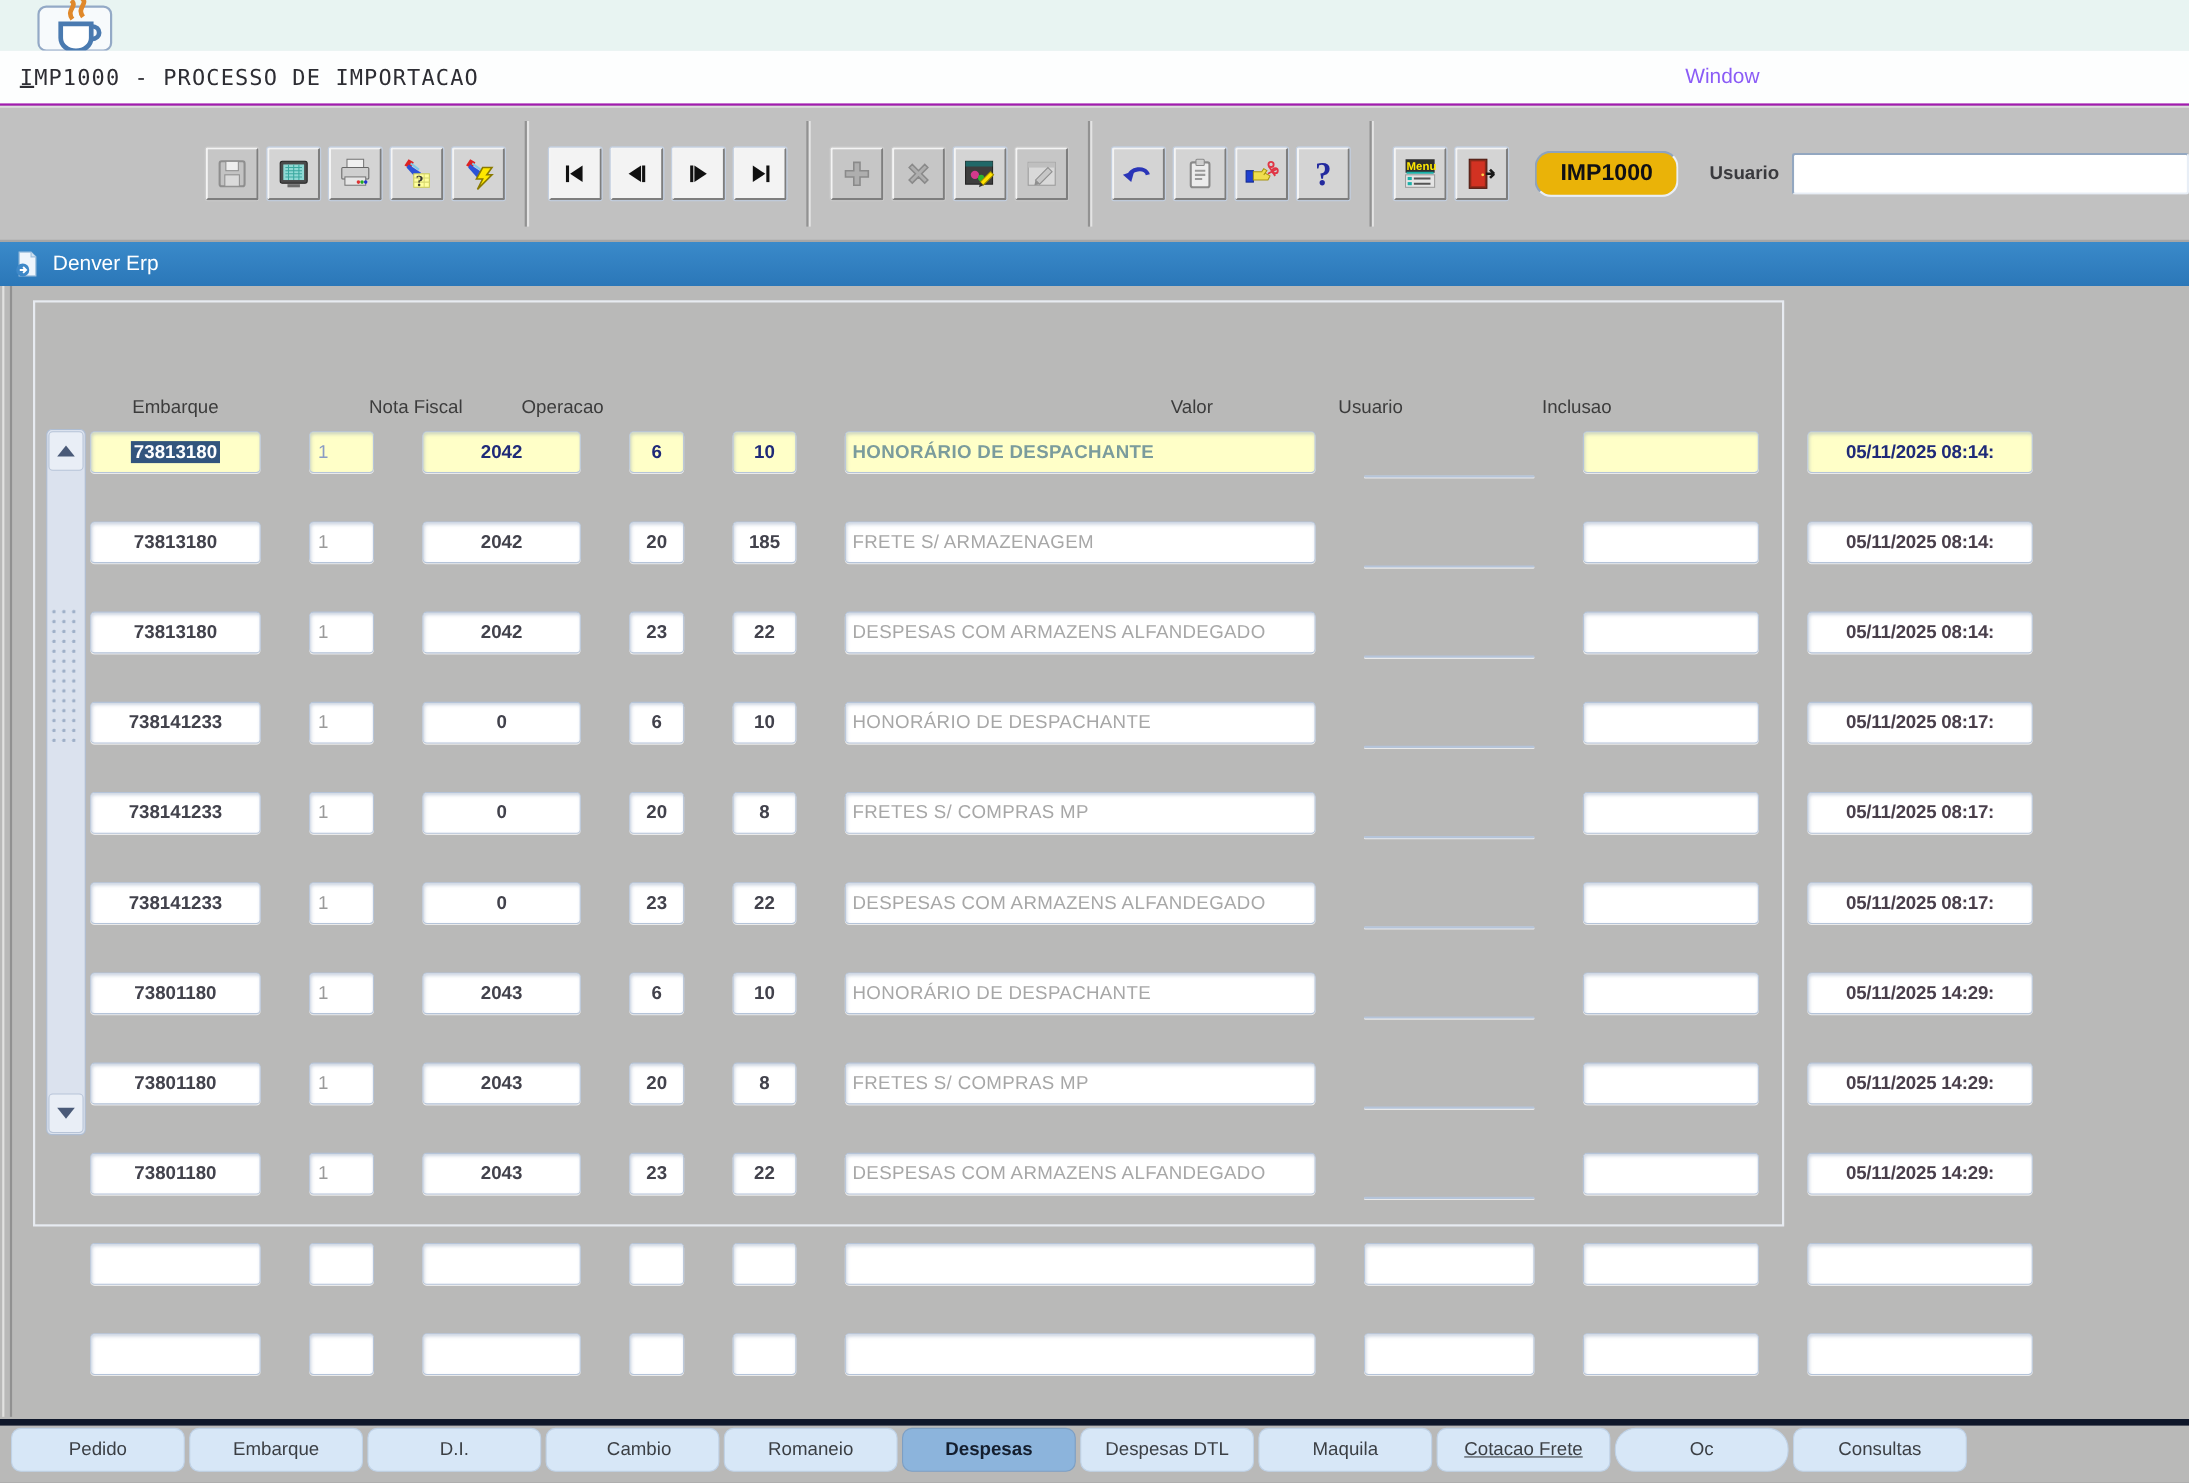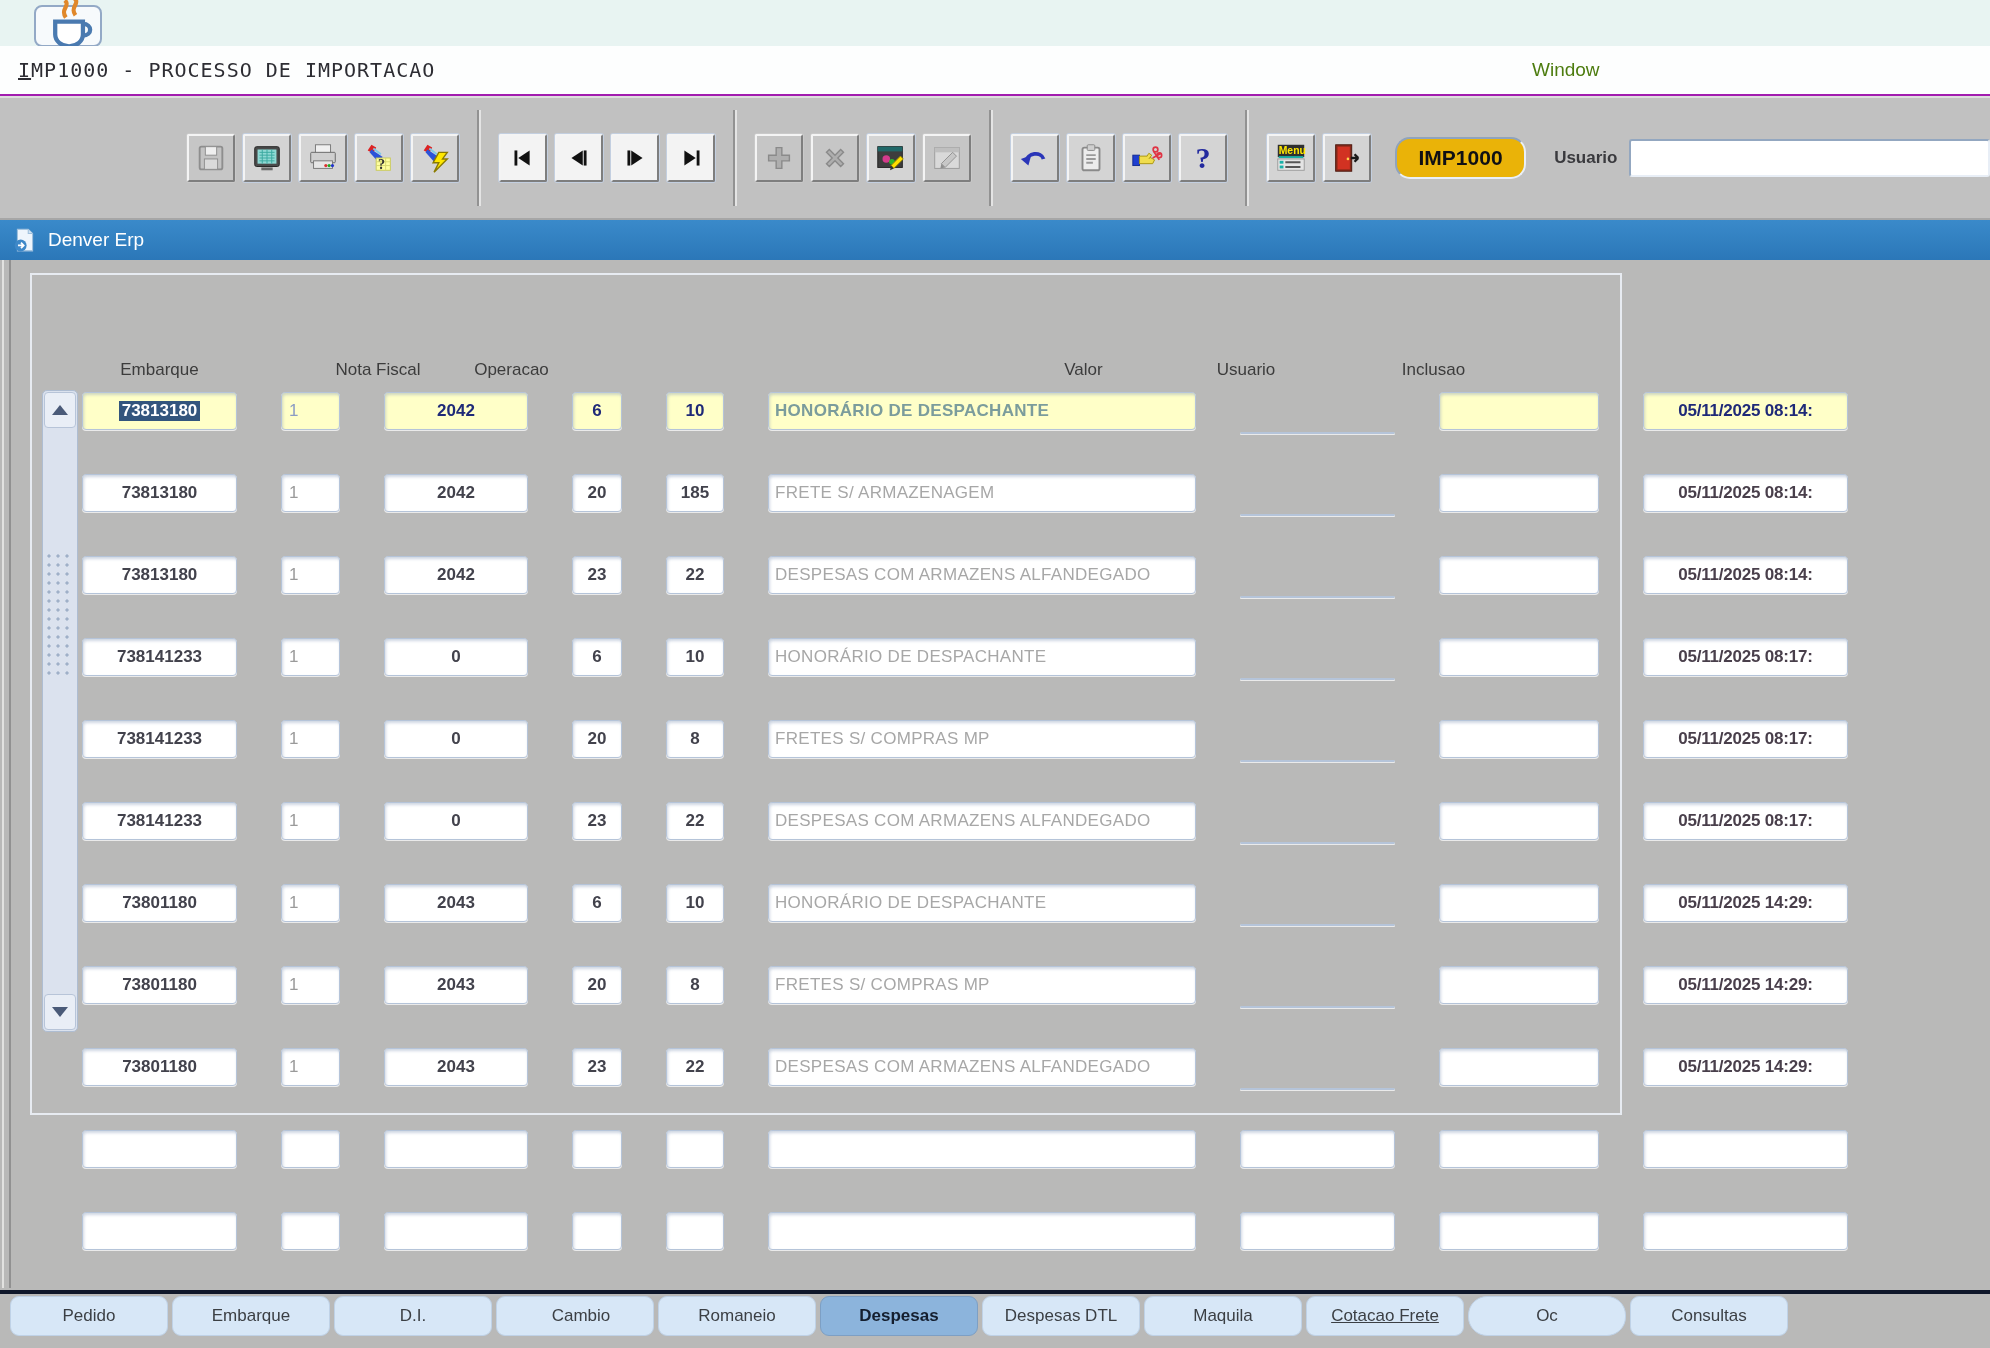--- a/index.html
+++ b/index.html
@@ -9,21 +9,21 @@
   
   .chrome{position:absolute;left:0;top:0;width:100%;height:46px;background:#e8f4f2;border-bottom:1px solid #d2e4e1;}
   .java-btn{position:absolute;left:34px;top:5px;width:64px;height:38px;background:#f7fafc;
             border:2px solid #93a9c6;border-radius:8px;display:flex;align-items:center;justify-content:center;}
 
   
   .menubar{position:absolute;left:0;top:46px;width:100%;height:48px;background:#fdfefe;border-bottom:6px solid #a21caf;}
   .mtitle{position:absolute;left:18px;top:12px;font-family:"DejaVu Sans Mono",monospace;
           font-size:20px;letter-spacing:1px;color:#2d2d33;}
   .mtitle .mn{text-decoration:underline;}
-  .winmenu{position:absolute;left:1532px;top:13px;font-size:19px;color:#4d7c0f;}
+  .winmenu{position:absolute;left:1532px;top:13px;font-size:19px;color:#8b5cf6;}
 
   
   .toolbar{position:absolute;left:0;top:96px;width:100%;height:124px;background:#c1c1c1;
            box-shadow:inset 0 2px 0 #dedede, inset 0 -2px 0 #a6a6a6;}
   .tb-row{display:flex;align-items:center;height:100%;}
   .tb-group{display:flex;gap:8px;align-items:center;}
   .tb-sep{width:0;height:96px;border-left:2px solid #929292;border-right:2px solid #e4e4e4;
           margin:0 18px;align-self:center;}
   .tbtn{width:44px;height:44px;display:flex;align-items:center;justify-content:center;
         background:#d4d4d4;border:2px solid;border-color:#f4f4f4 #7e7e7e #7e7e7e #f4f4f4;
@@ -85,21 +85,21 @@
           border:1px solid #b7c4d8;border-radius:4px;display:flex;align-items:center;justify-content:center;cursor:pointer;}
   .rs-up{top:1px;} .rs-dn{bottom:1px;}
   .tri-up{width:0;height:0;border:8px solid transparent;border-bottom:10px solid #4a5a78;margin-top:-8px;}
   .tri-dn{width:0;height:0;border:8px solid transparent;border-top:10px solid #4a5a78;margin-bottom:-8px;}
   .rs-thumb{position:absolute;left:3px;top:162px;width:26px;height:125px;border-radius:3px;
             background-image:radial-gradient(circle at 3px 3px,#9fb0c8 1.4px,transparent 1.8px);
             background-size:9px 9px;cursor:grab;}
 
   
   .tabbar{position:absolute;left:0;top:1290px;width:100%;height:44px;
-          border-top:4px solid #0f172a;background:#b9b9b8;}
+          border-top:6px solid #0f172a;background:#b9b9b8;}
   .tab{position:absolute;top:2px;height:40px;width:158px;border-radius:9px;
        background:#d7e7f7;border:1px solid #bfd2e7;box-sizing:border-box;
        display:flex;align-items:center;justify-content:center;
        font-size:17px;color:#3b3f44;cursor:pointer;}
   .tab.active{background:#8cb4dc;border-color:#7d9fc4;color:#141e2e;font-weight:bold;}
 </style>
 </head>
 <body>
 
 <div class="page">

